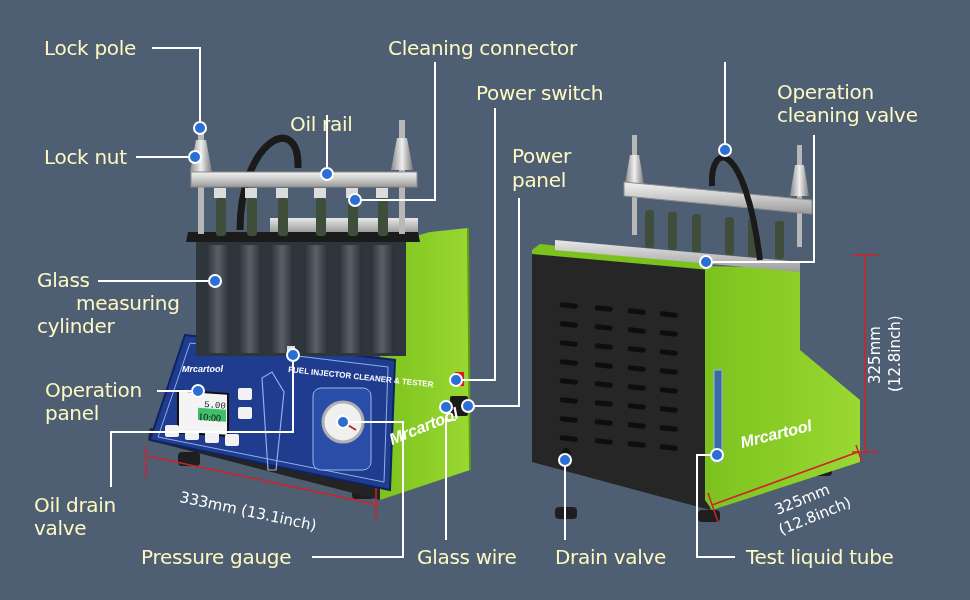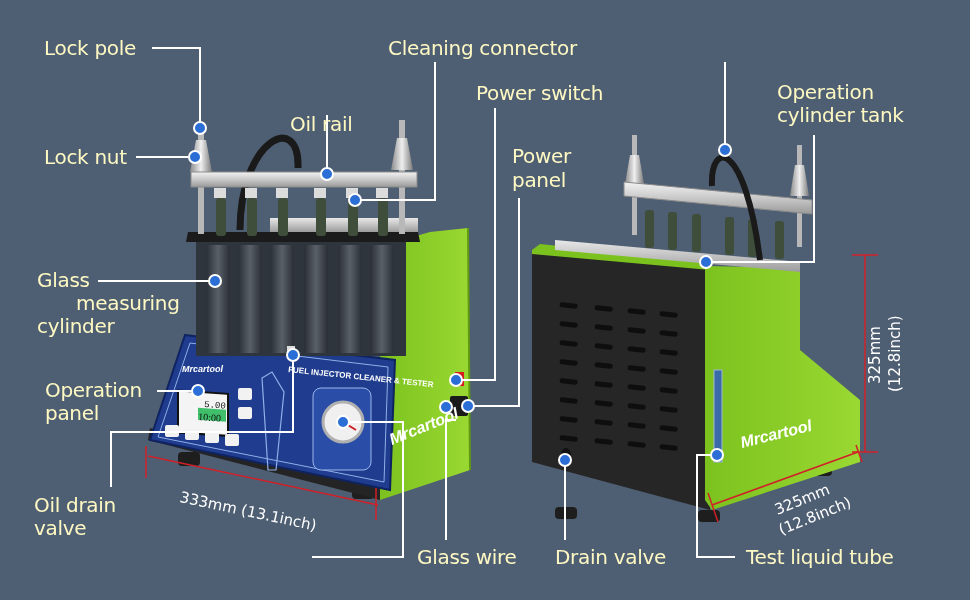--- a/index.html
+++ b/index.html
@@ -264,25 +264,26 @@
 <div class="lbl" style="left:476px;top:81px;">Power switch</div>
 <div class="lbl" style="left:512px;top:144px;">Power</div>
 <div class="lbl" style="left:512px;top:168px;">panel</div>
 <div class="lbl" style="left:37px;top:268px;">Glass</div>
 <div class="lbl" style="left:37px;top:291px;margin-left:39px;">measuring</div>
 <div class="lbl" style="left:37px;top:314px;">cylinder</div>
 <div class="lbl" style="left:45px;top:378px;">Operation</div>
 <div class="lbl" style="left:45px;top:401px;">panel</div>
 <div class="lbl" style="left:34px;top:493px;">Oil drain</div>
 <div class="lbl" style="left:34px;top:516px;">valve</div>
+<div class="lbl" style="left:141px;top:545px;">Pressure gauge</div>
 <div class="lbl" style="left:417px;top:545px;">Glass wire</div>
 <div class="lbl" style="left:555px;top:545px;">Drain valve</div>
 <div class="lbl" style="left:746px;top:545px;">Test liquid tube</div>
 <div class="lbl" style="left:777px;top:80px;">Operation</div>
-<div class="lbl" style="left:777px;top:103px;">cylinder tank</div>
+<div class="lbl" style="left:777px;top:103px;">cleaning valve</div>
 
 <div class="dim" style="left:182px;top:488px;transform:rotate(12deg);transform-origin:left top;">333mm (13.1inch)</div>
 <div class="dim" style="left:866px;top:384px;transform:rotate(-90deg);transform-origin:left top;">325mm</div>
 <div class="dim" style="left:886px;top:392px;transform:rotate(-90deg);transform-origin:left top;">(12.8inch)</div>
 <div class="dim" style="left:772px;top:502px;transform:rotate(-22deg);transform-origin:left top;">325mm</div>
 <div class="dim" style="left:776px;top:522px;transform:rotate(-22deg);transform-origin:left top;">(12.8inch)</div>
 
 </div>
 
 </body></html>

